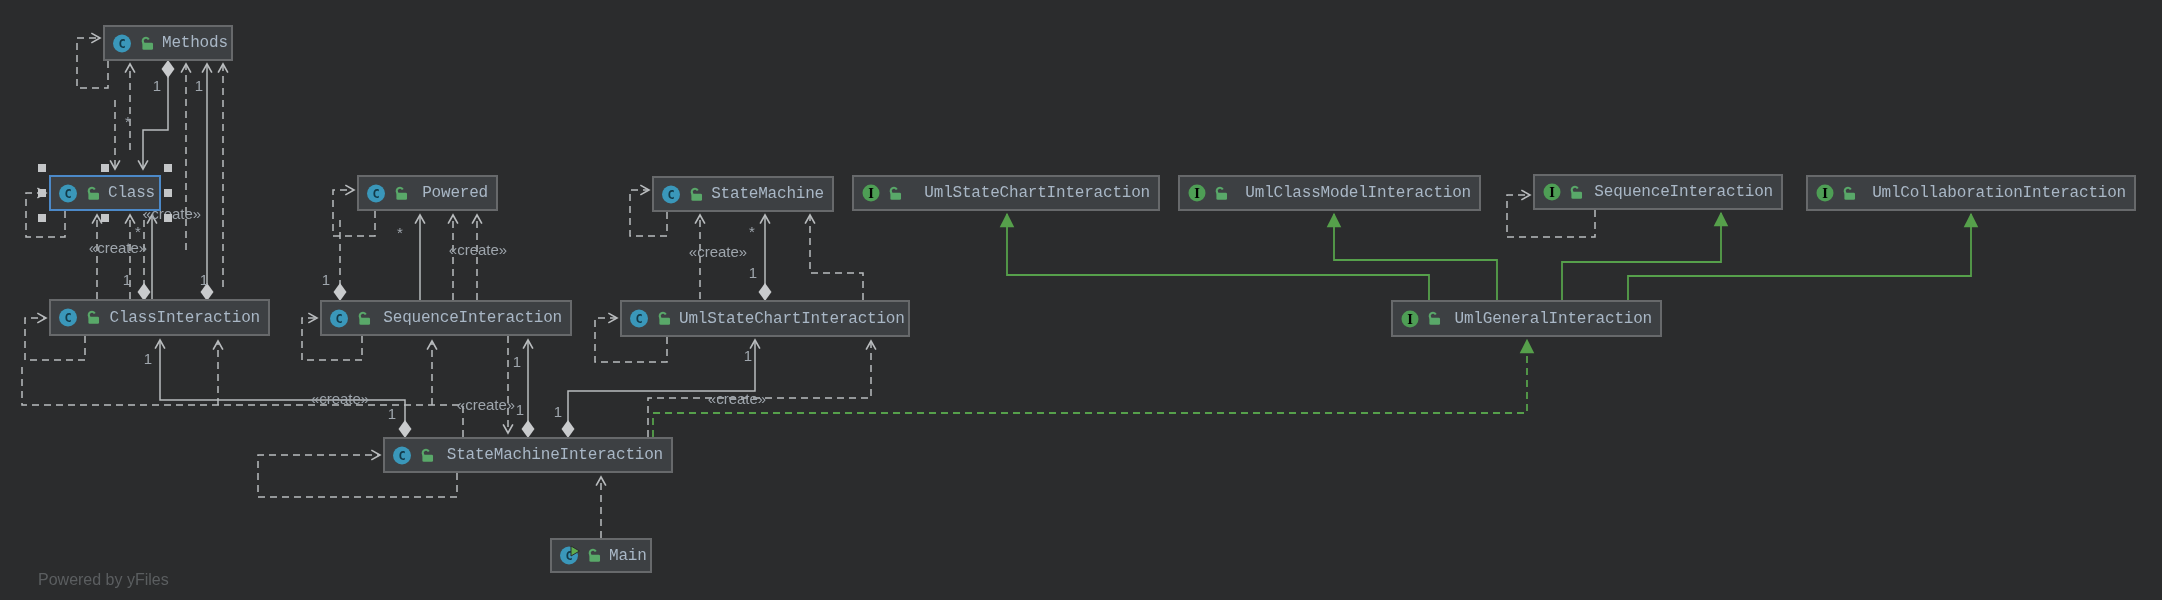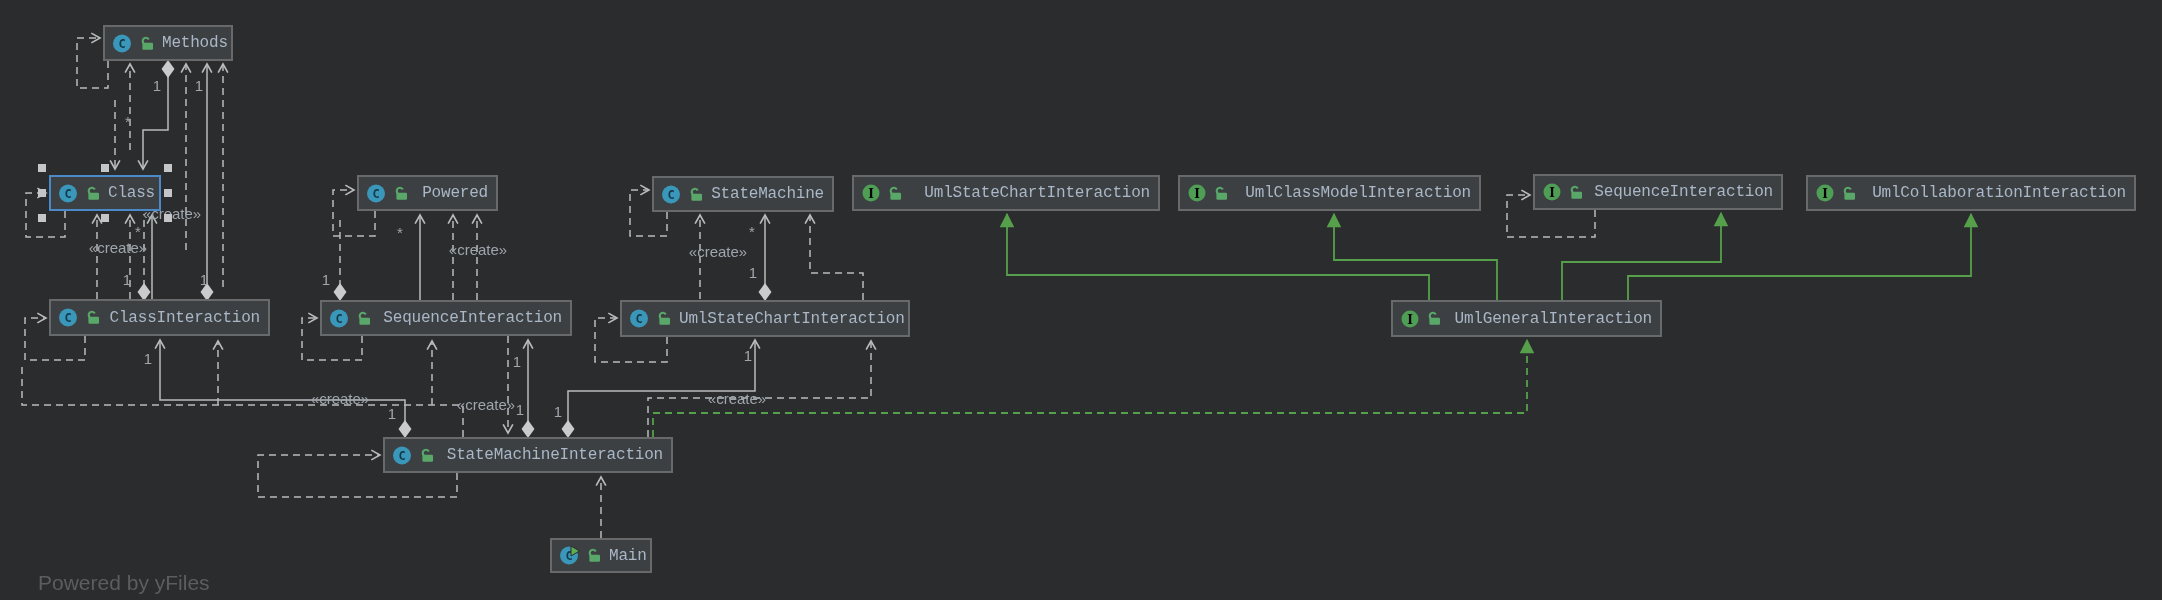--- a/index.html
+++ b/index.html
@@ -10,21 +10,21 @@
         background:#3d4043;border:2px solid #67696b;box-sizing:border-box;
         padding-left:7px;cursor:default;}
   .node.selected{border-color:#4c89c8;}
   .node .nlabel{flex:1;text-align:right;color:#a9b7c6;font-size:16px;
         letter-spacing:-0.2px;white-space:nowrap;padding-right:8px;
         font-family:Liberation Mono, monospace;}
   .icon{display:inline-flex;align-items:center;justify-content:center;flex:none;}
   .handle{position:absolute;width:8px;height:8px;background:#c4c6c8;z-index:3;}
   .edge-label{fill:#9fa6ad;font-size:15px;font-family:"Liberation Sans",sans-serif;}
   #credit{position:absolute;left:38px;top:571px;z-index:2;color:#5b5e60;
-          font-size:21px;font-family:"Liberation Sans",sans-serif;}
+          font-size:16px;font-family:"Liberation Sans",sans-serif;}
 </style>
 </head>
 <body>
 
 <div id="canvas">
   <svg id="edge-layer" width="2162" height="600">
     <defs>
       <marker id="ao-w" viewBox="0 0 12 12" refX="10" refY="6" markerWidth="13" markerHeight="13" orient="auto" markerUnits="userSpaceOnUse">
         <path d="M2,1.5 L10,6 L2,10.5" fill="none" stroke="#b9bcbe" stroke-width="1.5"></path>
       </marker>

